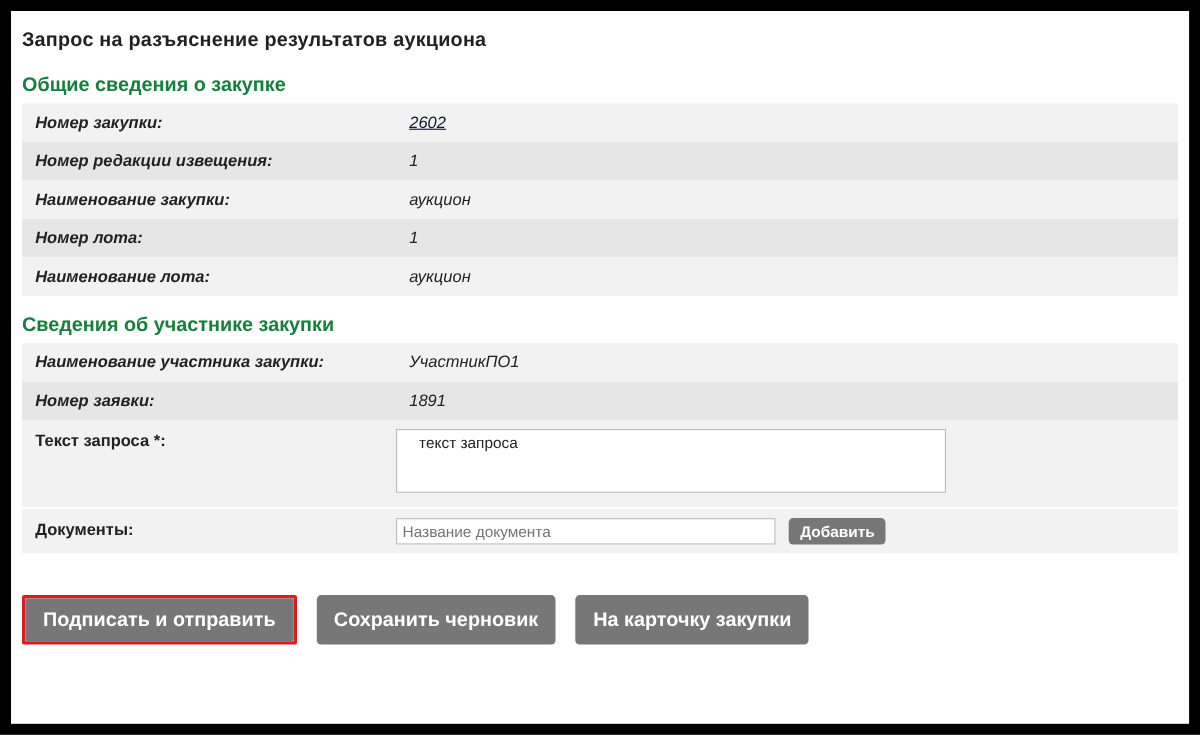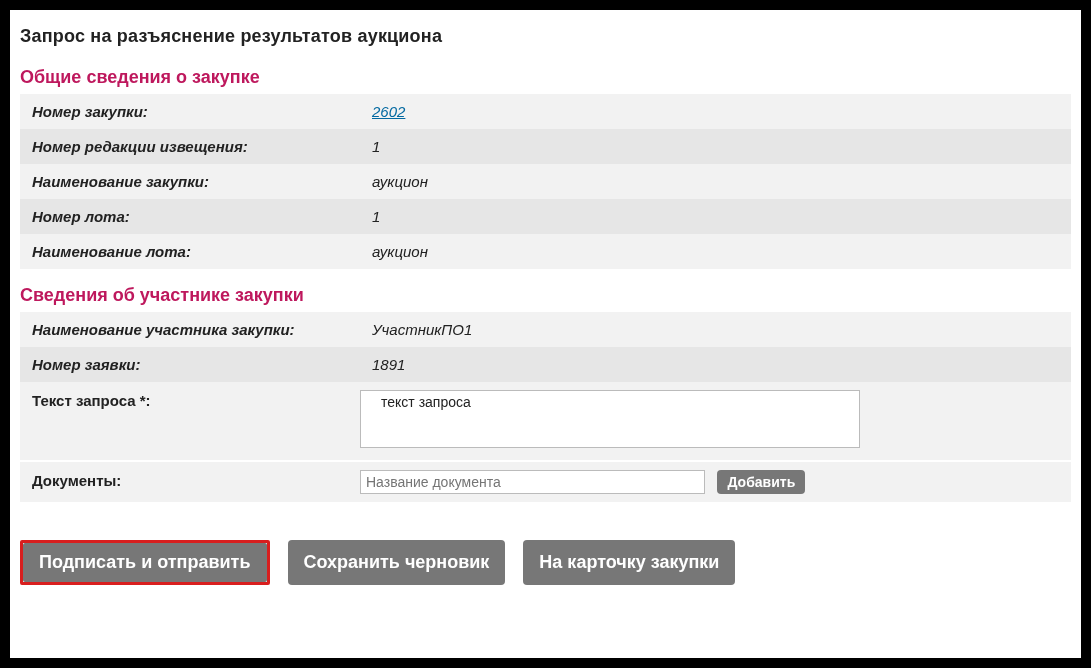--- a/index.html
+++ b/index.html
@@ -22,21 +22,21 @@
     font-size: 18px;
     font-weight: 700;
     margin: 6px 0 20px 0;
     color: #222;
     letter-spacing: 0.2px;
   }
   h2 {
     font-size: 18px;
     font-weight: 700;
     margin: 16px 0 6px 0;
-    color: #be185d;
+    color: #15803d;
   }
   .info-table {
     width: 100%;
     border-collapse: collapse;
   }
   .info-table tr {
     background: #f2f2f2;
   }
   .info-table tr:nth-child(even) {
     background: #e6e6e6;
@@ -49,21 +49,21 @@
   }
   .info-table td.label {
     width: 340px;
     font-weight: 700;
     color: #222;
   }
   .info-table td.value {
     color: #222;
   }
   a.link {
-    color: #0369a1;
+    color: #0f172a;
     text-decoration: underline;
   }
   .form-row {
     display: flex;
     align-items: flex-start;
     background: #f2f2f2;
     padding: 8px 12px;
     margin-bottom: 2px;
   }
   .form-row .label {

